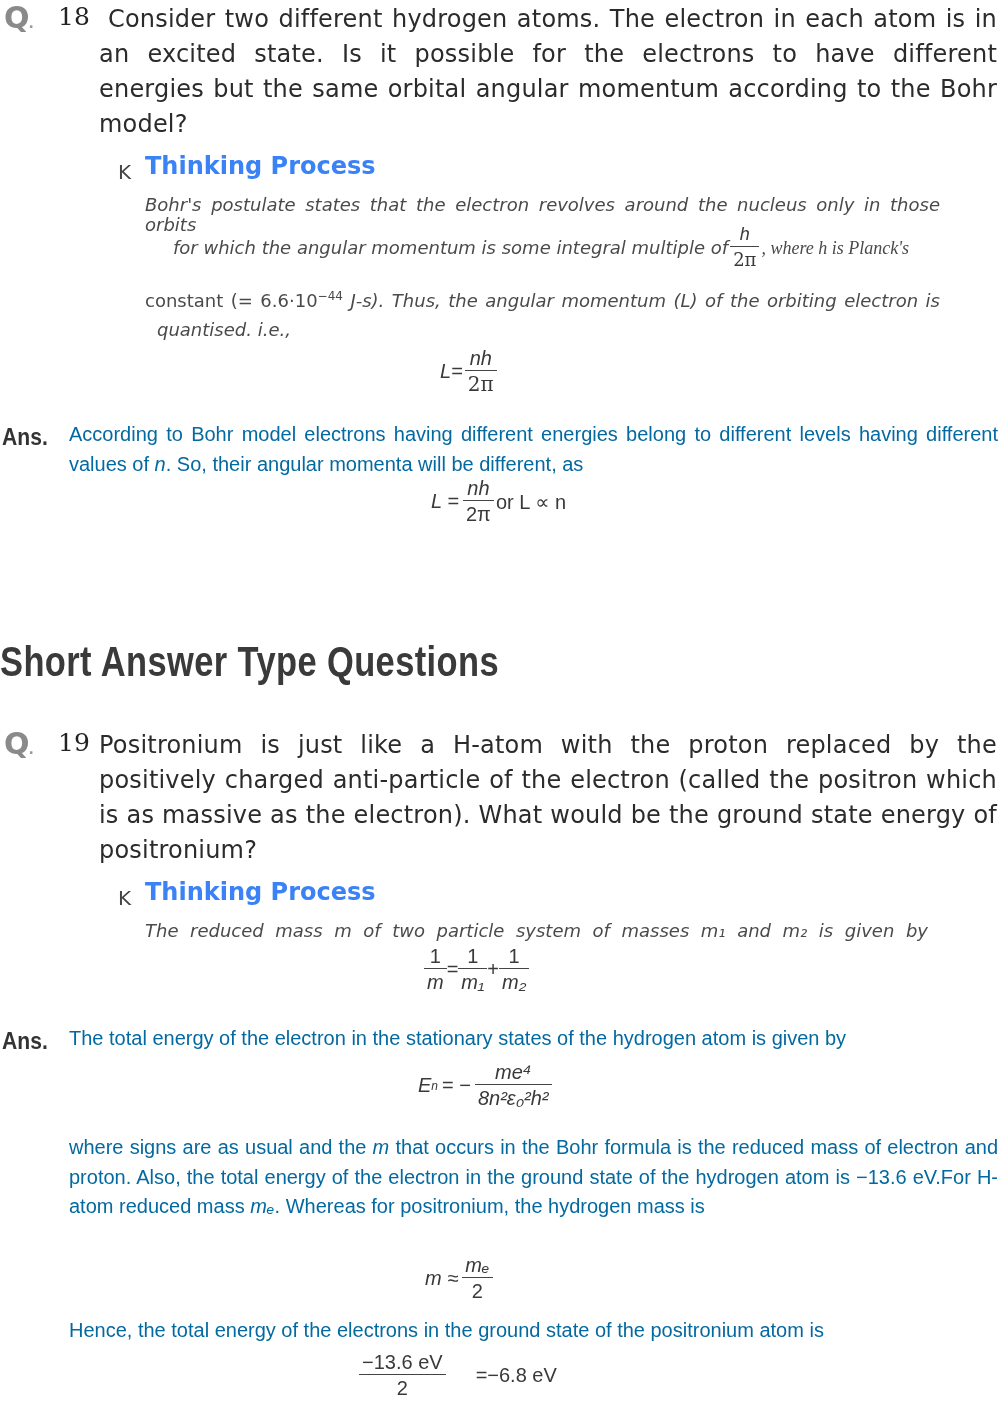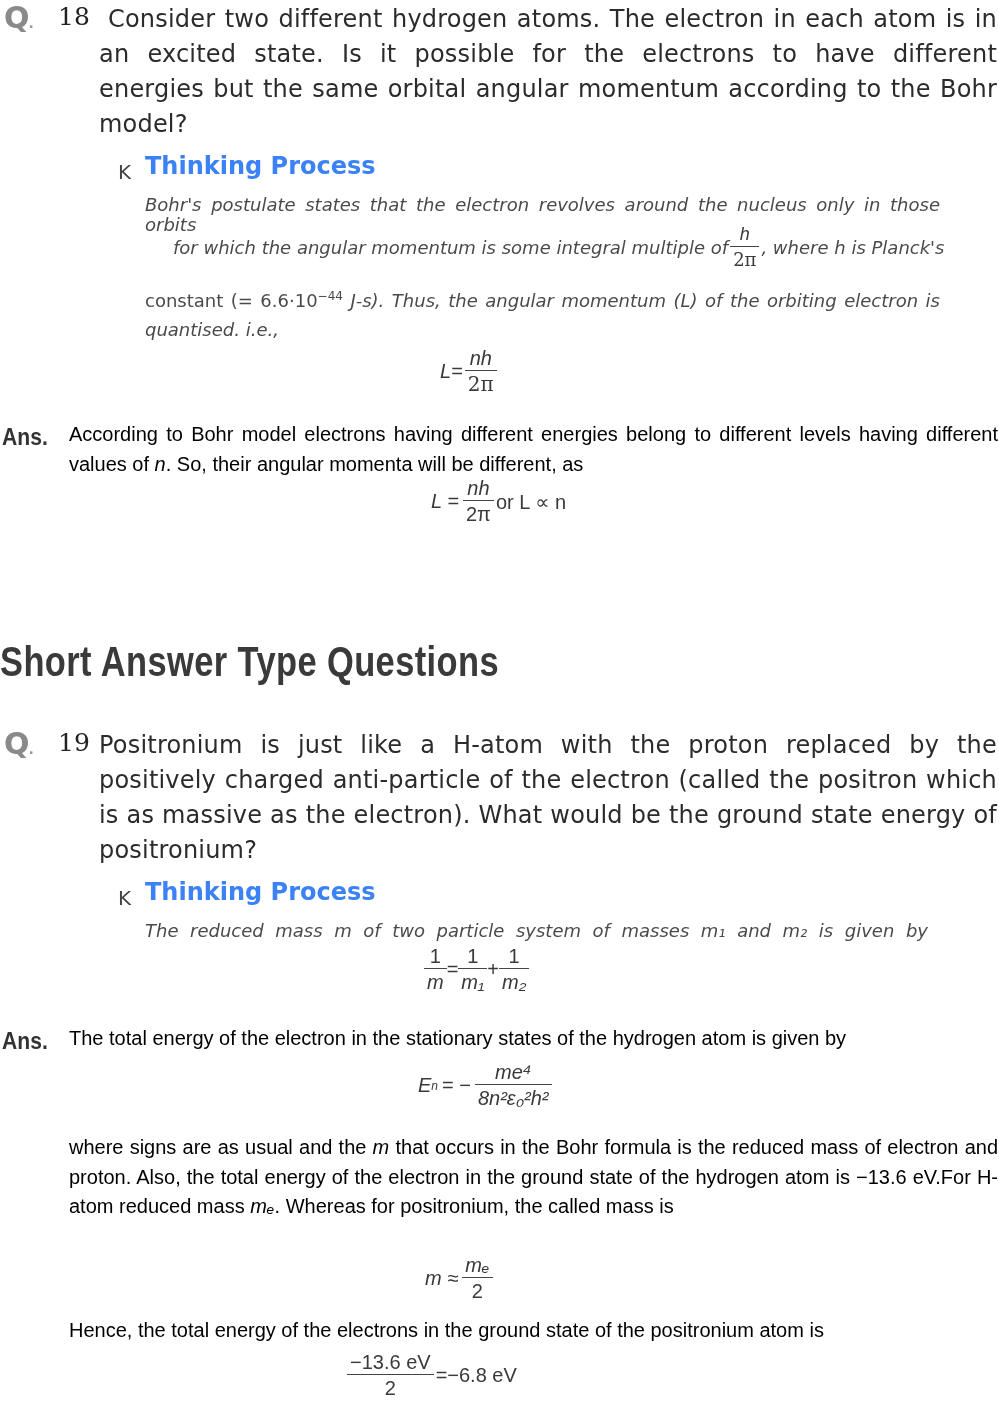--- a/index.html
+++ b/index.html
@@ -12,21 +12,21 @@
   .q-num { font-family: "DejaVu Serif", serif; font-weight: normal; font-size: 25px; color: #222; }
   .q-text { font-family: "DejaVu Sans", sans-serif; font-size: 24px; line-height: 35px; color: #2b2b2b; text-align: justify; text-align-last: left; letter-spacing: 0.2px; }
 
   
   .tp-k { font-family: "DejaVu Sans", sans-serif; font-size: 20px; color: #444; font-weight: normal; }
   .tp-title { font-family: "DejaVu Sans", sans-serif; font-weight: bold; font-size: 24px; color: #3b82f6; }
   .tp-text { font-family: "DejaVu Sans", sans-serif; font-style: italic; font-size: 18px; color: #4a4a4a; line-height: 20px; }
 
   
   .ans-label { font-family: "Liberation Sans", sans-serif; font-weight: bold; font-size: 24px; color: #333; transform: scaleX(0.88); transform-origin: left; }
-  .ans-text { font-family: "Liberation Sans", sans-serif; font-size: 20px; line-height: 29.5px; color: #000000; text-align: justify; text-align-last: left; }
+  .ans-text { font-family: "Liberation Sans", sans-serif; font-size: 20px; line-height: 29.5px; color: #0369a1; text-align: justify; text-align-last: left; }
 
   
   .section-heading { font-family: "Liberation Sans", sans-serif; font-weight: bold; font-size: 42px; color: #3a3a3a; transform: scaleX(0.82); transform-origin: left; letter-spacing: 0.5px; }
 
   
   .math { font-family: "Liberation Sans", sans-serif; color: #3a3a3a; font-size: 20px; }
   .math i { font-style: italic; }
   .frac { display: inline-flex; flex-direction: column; align-items: center; vertical-align: middle; }
   .frac .num { padding: 0 3px; line-height: 24px; }
   .frac .bar { width: 100%; border-top: 1px solid #444; }
@@ -46,26 +46,26 @@
 <div class="abs tp-k" style="left:118px; top:160px;">K</div>
 <div class="abs tp-title" style="left:145px; top:152px;">Thinking Process</div>
 <div class="abs tp-text" style="left:145px; top:195px; width:795px; text-align:justify; text-align-last:justify;">Bohr's postulate states that the electron revolves around the nucleus only in those orbits</div>
 <div class="abs tp-text" style="left:145px; top:222px; width:795px; display:flex; align-items:center; justify-content:space-between;margin-left:28px;">
   <span>for which the angular momentum is some integral multiple of</span>
   <span class="frac math" style="font-style:italic; font-size:18px; margin:0 2px;">
     <span class="num">h</span>
     <span class="bar"></span>
     <span class="den serif-pi" style="font-style:normal;">2π</span>
   </span>
-  <span style="flex:1;">, where h is Planck's</span>
+  <span style="flex:1;font-family:Liberation Serif, serif;">, where h is Planck's</span>
 </div>
 <div class="abs tp-text" style="left:145px; top:286px; width:795px; text-align:justify; text-align-last:justify;">
   <span style="font-style:normal;">constant (= 6.6·10</span><sup style="font-style:normal;">−44</sup><span> J-s). Thus, the angular momentum (L) of the orbiting electron is</span>
 </div>
-<div class="abs tp-text" style="left:145px; top:320px;">quantised. i.e.,</div>
+<div class="abs tp-text" style="left:157px; top:320px;">quantised. i.e.,</div>
 
 <div class="abs math" style="left:440px; top:346px; display:flex; align-items:center; font-size:20px;">
   <i>L=</i>
   <span class="frac" style="margin-left:2px;">
     <i class="num">nh</i>
     <span class="bar"></span>
     <span class="den serif-pi">2π</span>
   </span>
 </div>
 
@@ -121,34 +121,34 @@
     <sub><i>n</i></sub>
   <span style="margin:0 4px;">= −</span>
   <span class="frac">
     <i class="num">me⁴</i>
     <span class="bar"></span>
     <i class="den">8n²ε₀²h²</i>
   </span>
 </div>
 
 <div class="abs ans-text" style="left:69px; top:1133px; width:929px;">
-  <span>where signs are as usual and the </span><i>m</i><span> that occurs in the Bohr formula is the reduced mass of electron and proton. Also, the total energy of the electron in the ground state of the hydrogen atom is −13.6 eV.For H-atom reduced mass </span><i>mₑ</i><span>. Whereas for positronium, the called mass is</span>
+  <span>where signs are as usual and the </span><i>m</i><span> that occurs in the Bohr formula is the reduced mass of electron and proton. Also, the total energy of the electron in the ground state of the hydrogen atom is −13.6 eV.For H-atom reduced mass </span><i>mₑ</i><span>. Whereas for positronium, the hydrogen mass is</span>
 </div>
 
 <div class="abs math" style="left:425px; top:1253px; display:flex; align-items:center;">
   <i style="margin-right:4px;">m ≈</i>
   <span class="frac">
     <i class="num">mₑ</i>
     <span class="bar"></span>
     <span class="den">2</span>
   </span>
 </div>
 
 <div class="abs ans-text" style="left:69px; top:1316px; width:929px;">Hence, the total energy of the electrons in the ground state of the positronium atom is</div>
 
-<div class="abs math" style="left:347px; top:1350px; display:flex; align-items:center;">
+<div class="abs math" style="left:359px; top:1350px; display:flex; align-items:center;gap:28px;">
   <span class="frac">
     <span class="num">−13.6 eV</span>
     <span class="bar"></span>
     <span class="den">2</span>
   </span>
   <span style="margin-left:2px;">=−6.8  eV</span>
 </div>
 
 </body></html>

